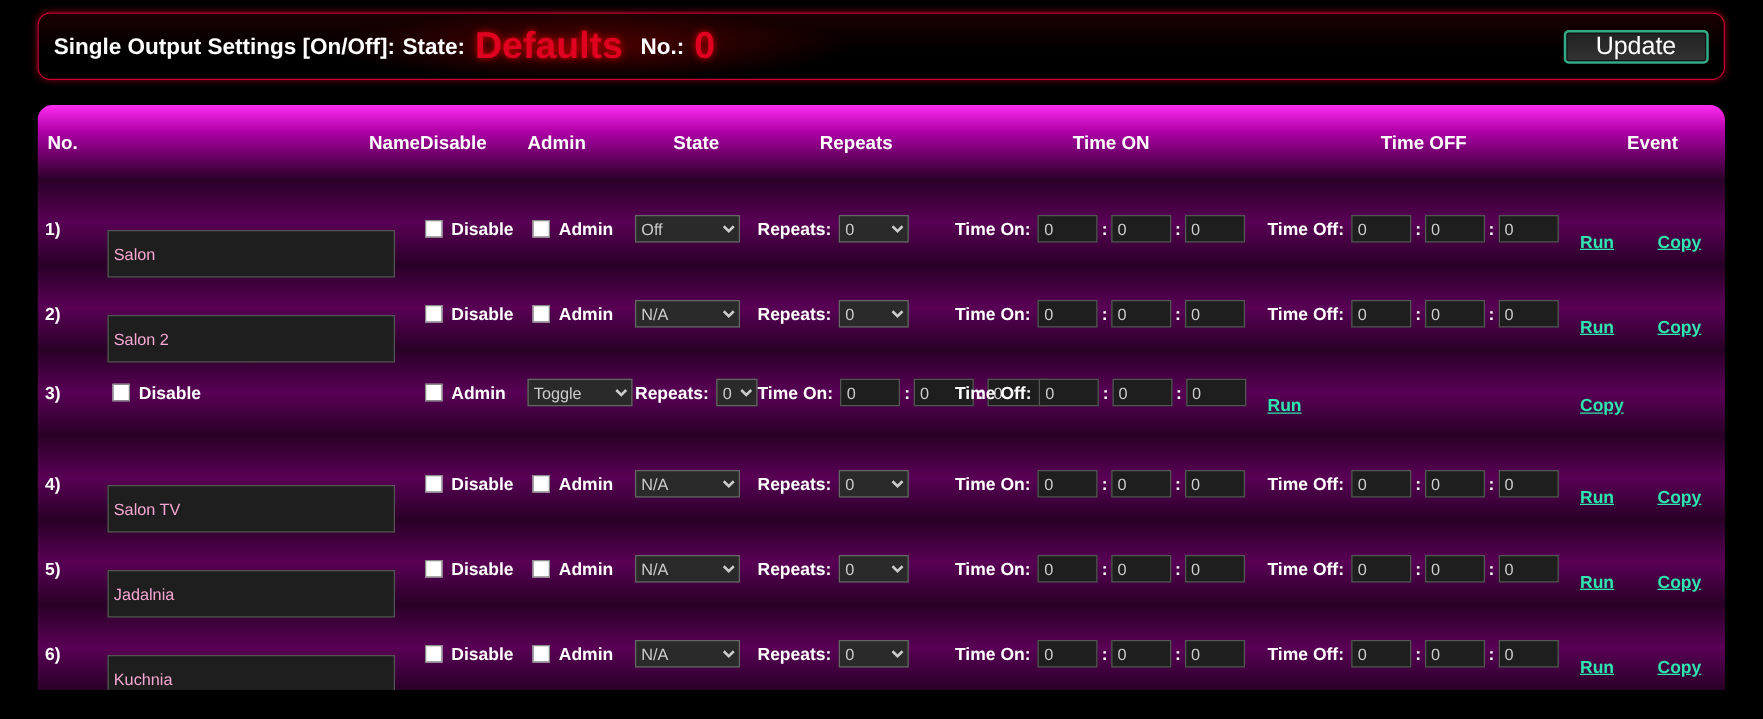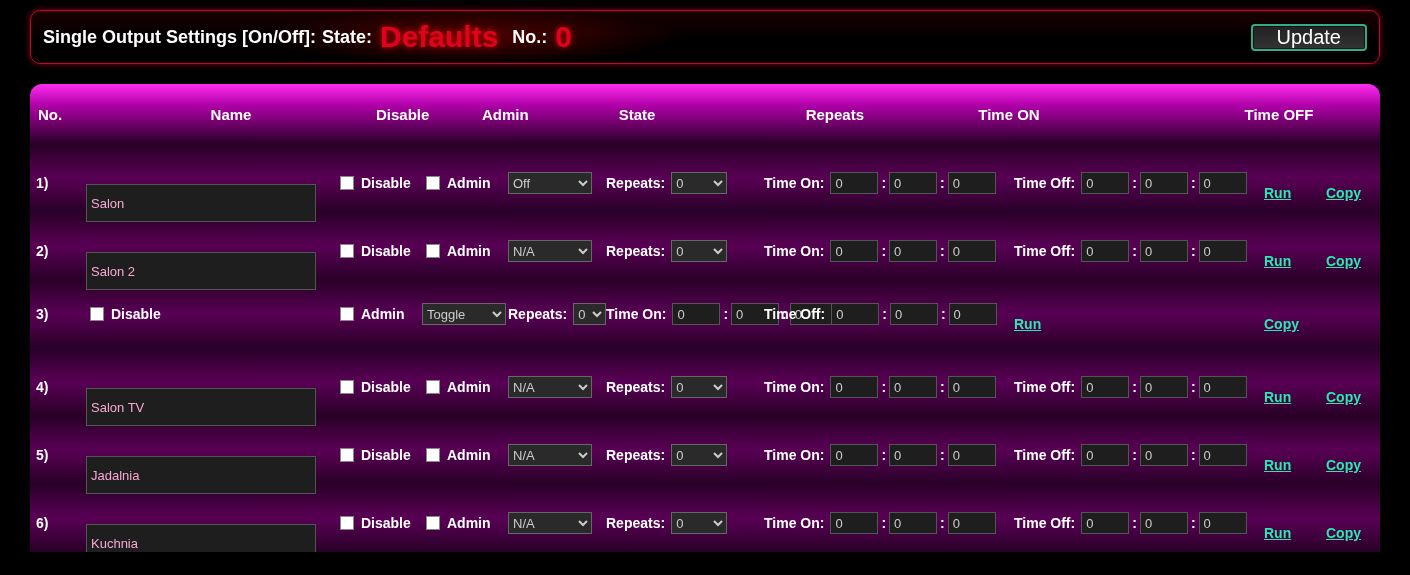--- a/index.html
+++ b/index.html
@@ -43,21 +43,20 @@
     overflow:hidden;
     background:#000;
   }
   .grid-header{
     height:60px;
     background:linear-gradient(to bottom,#ff2df0 0%, #b000a8 35%, #290027 100%);
     display:grid;
     align-items:center;
     font-weight:bold;
     font-size:15px;
-    gap:20px;
   }
   .grid-row{
     height:68px;
     background:linear-gradient(to bottom,#290027 0%, #590055 50%, #290027 100%);
     display:grid;
     align-items:center;
   }
   .cols{
     grid-template-columns:
       56px   
@@ -66,23 +65,23 @@
       86px   
       98px   
       158px  
       250px  
       250px  
       62px   
       auto;  
   }
   .grid-header .hc{text-align:left;}
   .hc.no{padding-left:8px;}
-  .hc.name{text-align:center;}
+  .hc.name{text-align:right;}
   .hc.disable{} .hc.admin{} .hc.state{text-align:center;}
-  .hc.repeats{text-align:right;} .hc.ton{text-align:center;} .hc.toff{text-align:center;}
+  .hc.repeats{text-align:center;} .hc.ton{text-align:center;} .hc.toff{text-align:center;}
   .hc.event{text-align:center;grid-column:span 2;}
 
   .cell{display:flex;align-items:center;font-weight:bold;}
   .cell.no{padding-left:6px;}
 
   input.name-input{
     width:220px;height:20px;background:#1e1e1e;color:#f9a8d4;border:1px solid #555;
     padding:8px 4px;font-size:13px;margin-top:40px;
   }
 

